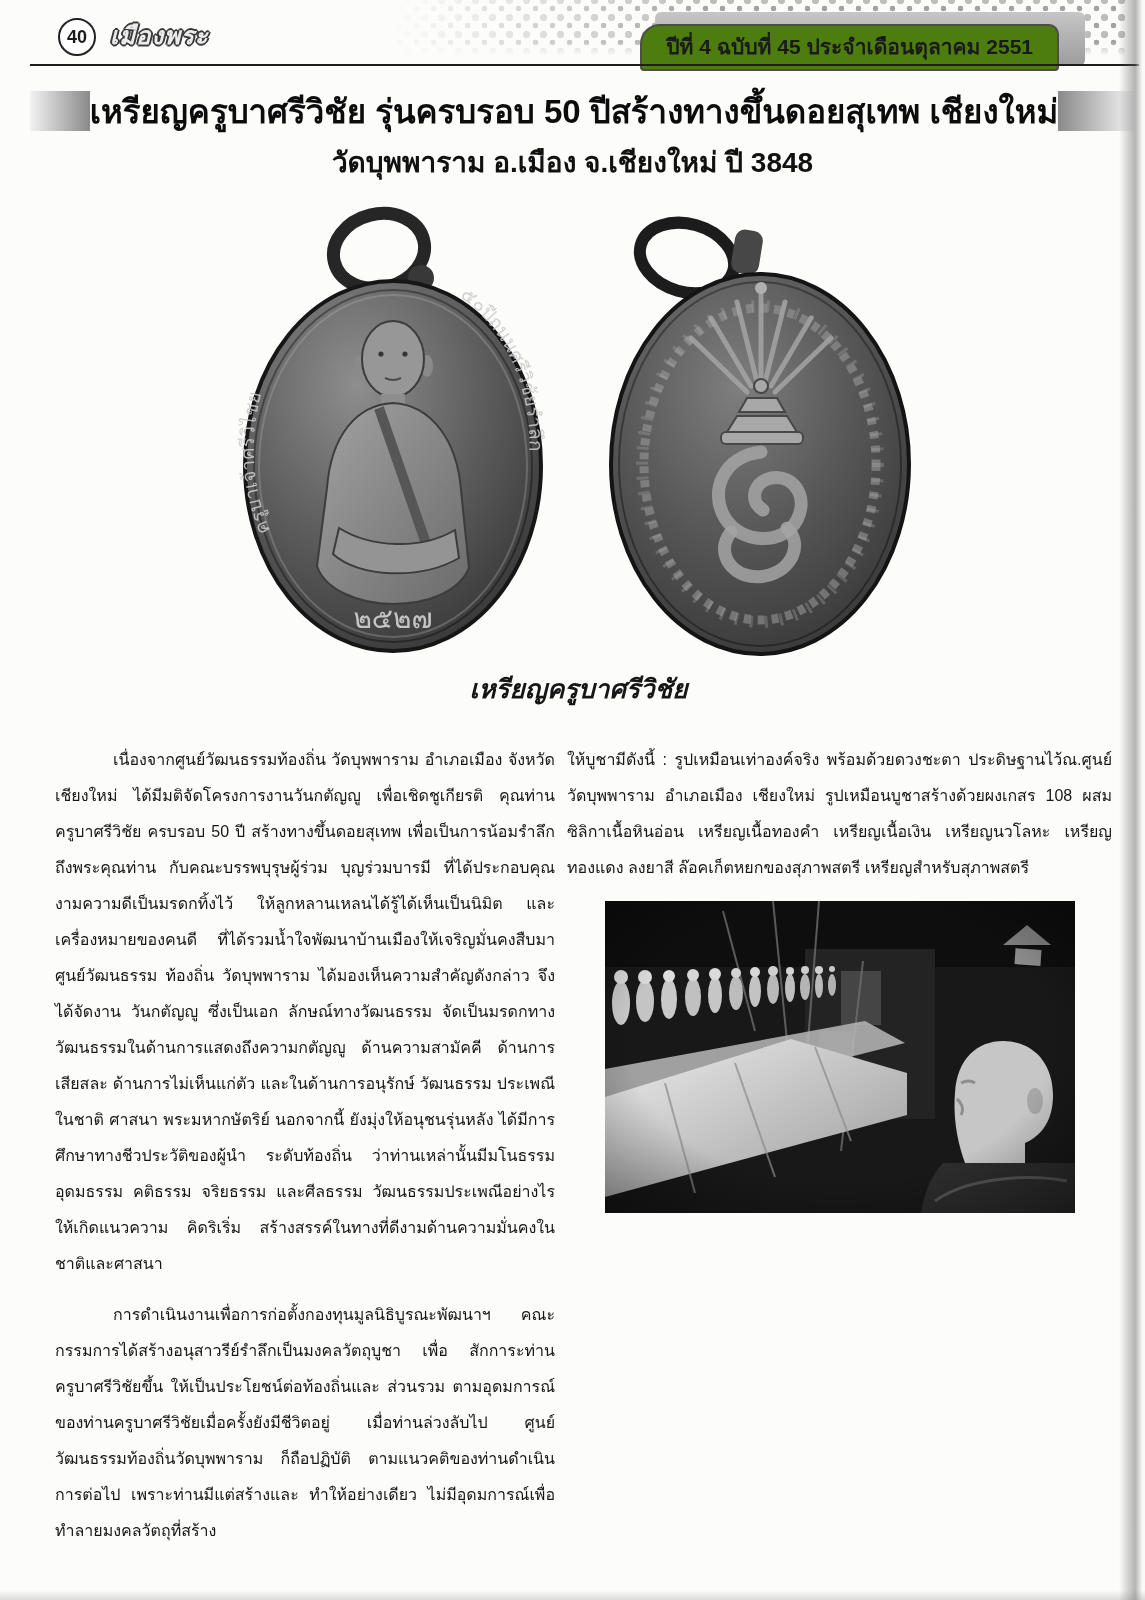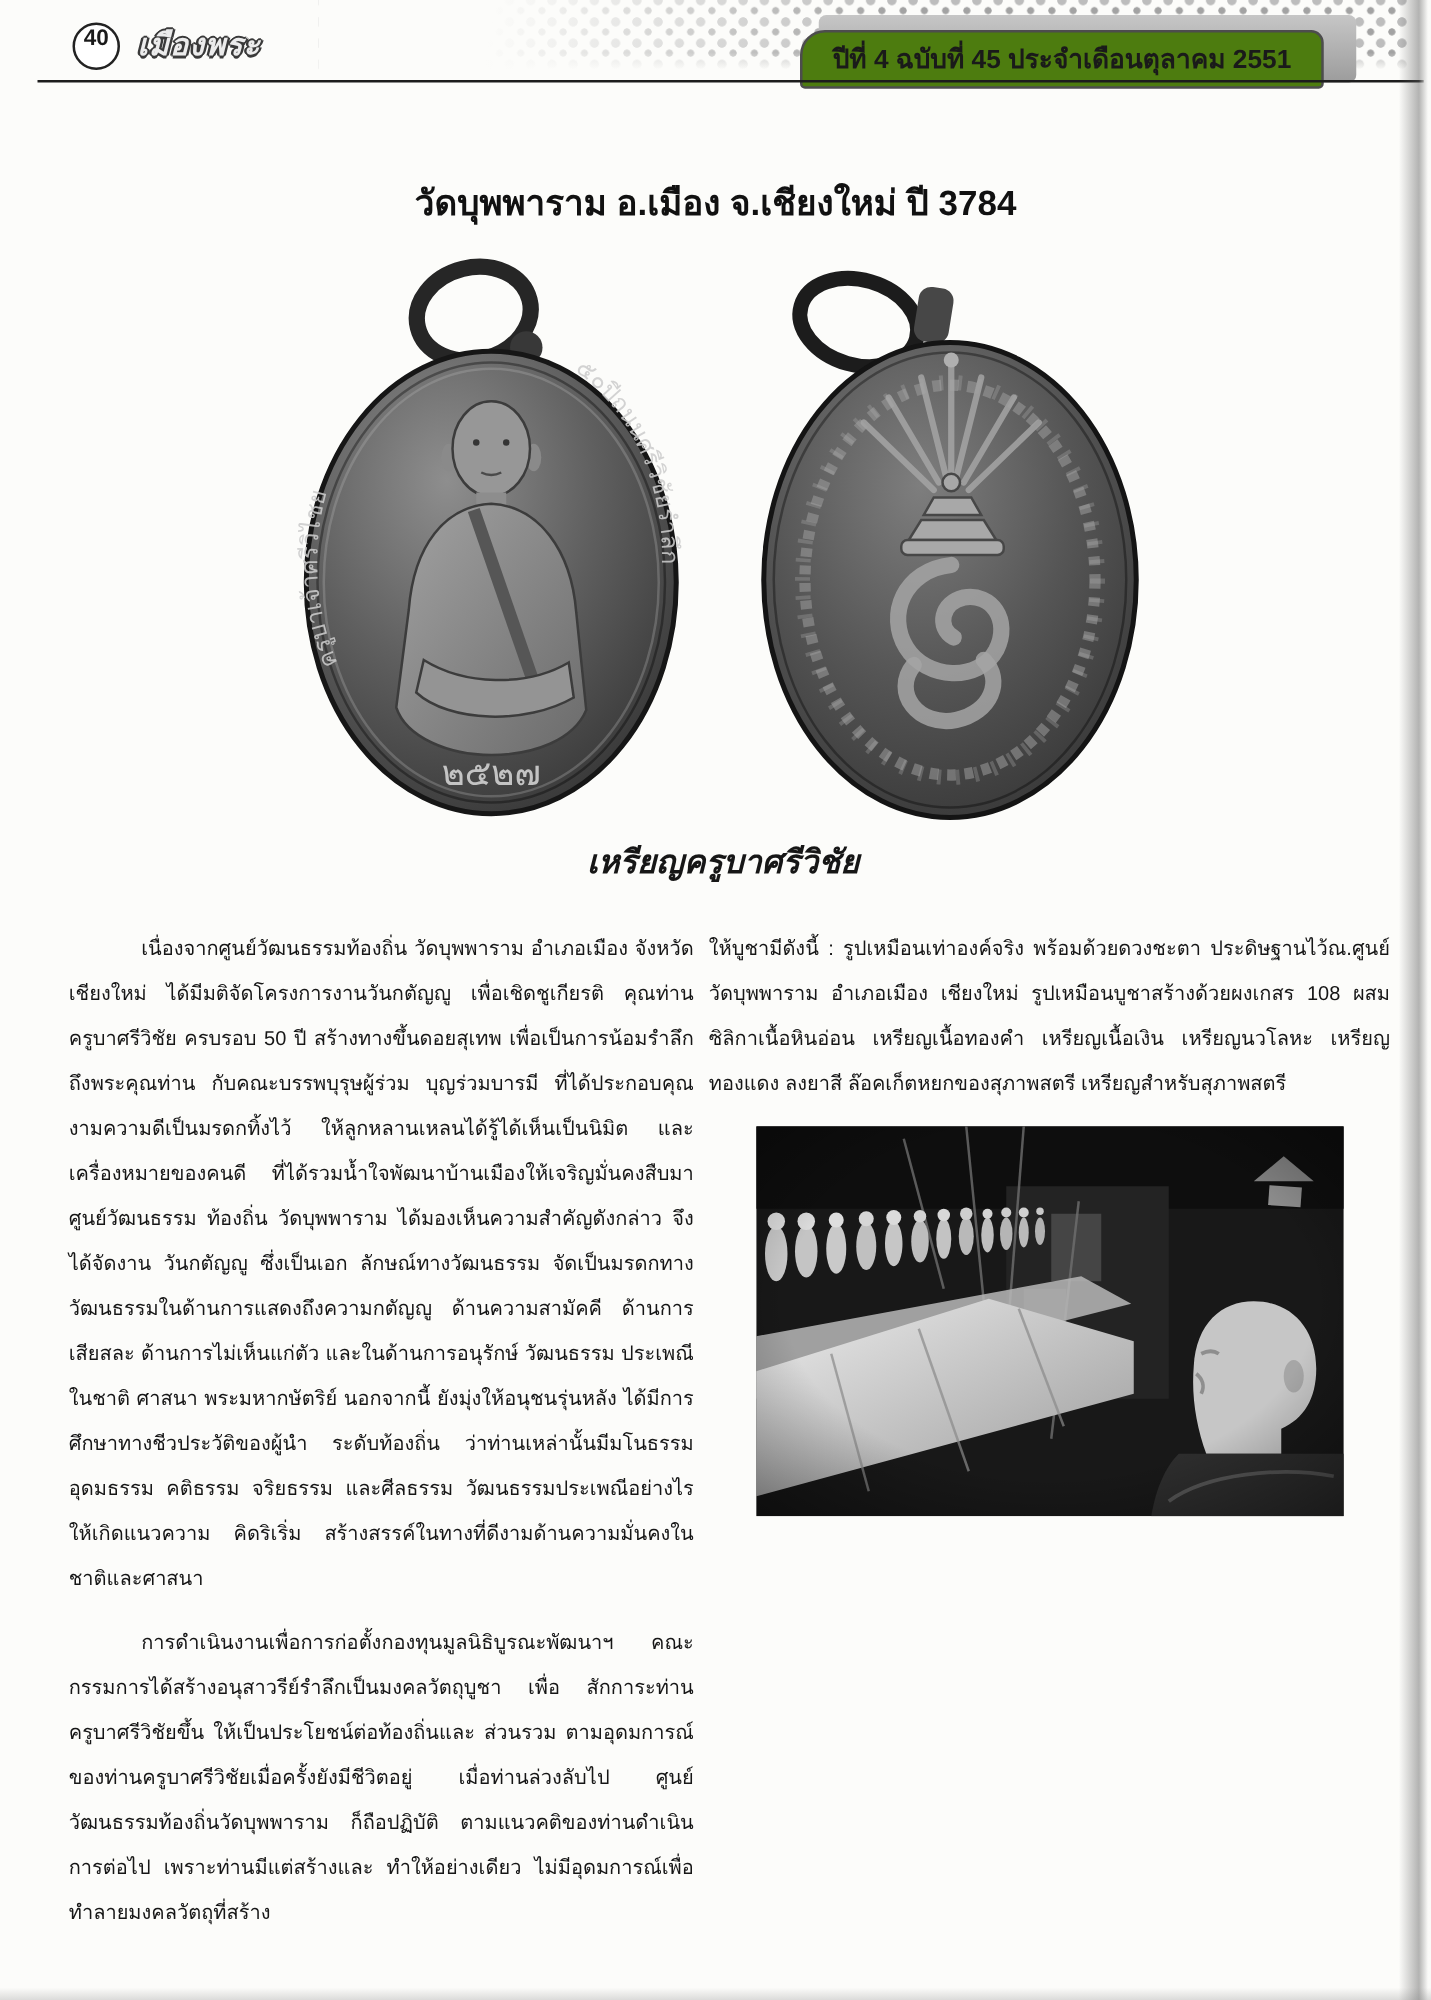--- a/index.html
+++ b/index.html
@@ -4,21 +4,21 @@
 <style>
   html,body{margin:0;padding:0;background:#e9e9e6;}
   .page{
     position:relative;width:1145px;height:1600px;margin:0 auto;
     background:#fcfcfa;overflow:hidden;
     font-family:"Liberation Sans","DejaVu Sans",sans-serif;color:#1a1a1a;
   }
   
   .page-num{
     position:absolute;left:58px;top:18px;width:34px;height:34px;border:2px solid #222;
-    border-radius:50%;display:flex;justify-content:center;
+    border-radius:50%;display:flex;align-items:center;justify-content:center;
     font-size:18px;font-weight:bold;background:#fff;z-index:3;
   }
   .logo{
     position:absolute;left:110px;top:16px;font-size:24px;font-weight:800;
     font-style:italic;letter-spacing:1px;color:#ececec;z-index:3;
     text-shadow:-2px 0 #3a3a3a,2px 0 #3a3a3a,0 -2px #3a3a3a,0 2px #3a3a3a,
                 -1px -1px #3a3a3a,1px 1px #3a3a3a,1px -1px #3a3a3a,-1px 1px #3a3a3a;
   }
   .halftone{
     position:absolute;left:255px;right:18px;top:0;height:56px;z-index:1;
@@ -96,21 +96,26 @@
 
   <div class="page-num">
     <span>40</span>
   </div>
   <div class="logo">เมืองพระ</div>
   <div class="halftone"></div>
   <div class="issue-bg"></div>
   <div class="issue-box">ปีที่ 4 ฉบับที่ 45 ประจำเดือนตุลาคม 2551</div>
   <div class="header-rule"></div>
 
-  <div class="subtitle">วัดบุพพาราม อ.เมือง จ.เชียงใหม่ ปี 3784</div>
+  <div class="title-row">
+    <div class="grad-left"></div>
+    <div class="title-text">เหรียญครูบาศรีวิชัย  รุ่นครบรอบ 50 ปีสร้างทางขึ้นดอยสุเทพ เชียงใหม่</div>
+    <div class="grad-right"></div>
+  </div>
+  <div class="subtitle">วัดบุพพาราม อ.เมือง จ.เชียงใหม่ ปี 3848</div>
 
   <div class="medals">
 
     <svg width="320" height="460" viewBox="0 0 320 460">
       <defs>
         <radialGradient id="mg1" cx="38%" cy="28%" r="90%">
           <stop offset="0%" stop-color="#8e8e8e"></stop>
             <stop offset="45%" stop-color="#5f5f5f"></stop>
           <stop offset="80%" stop-color="#3e3e3e"></stop>
             <stop offset="100%" stop-color="#282828"></stop>

